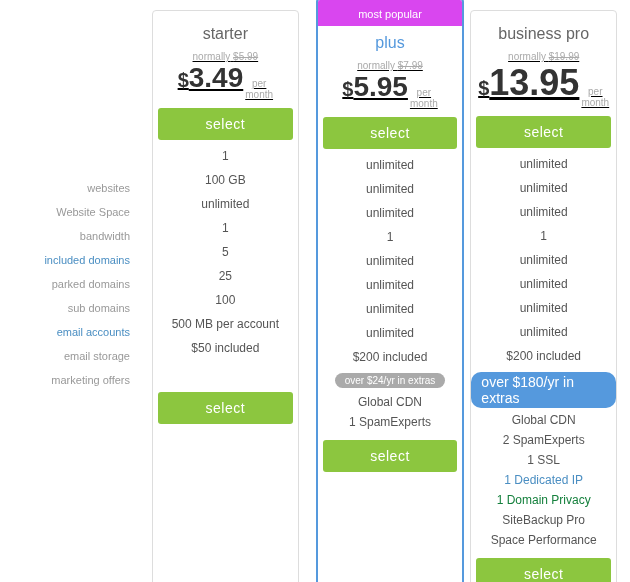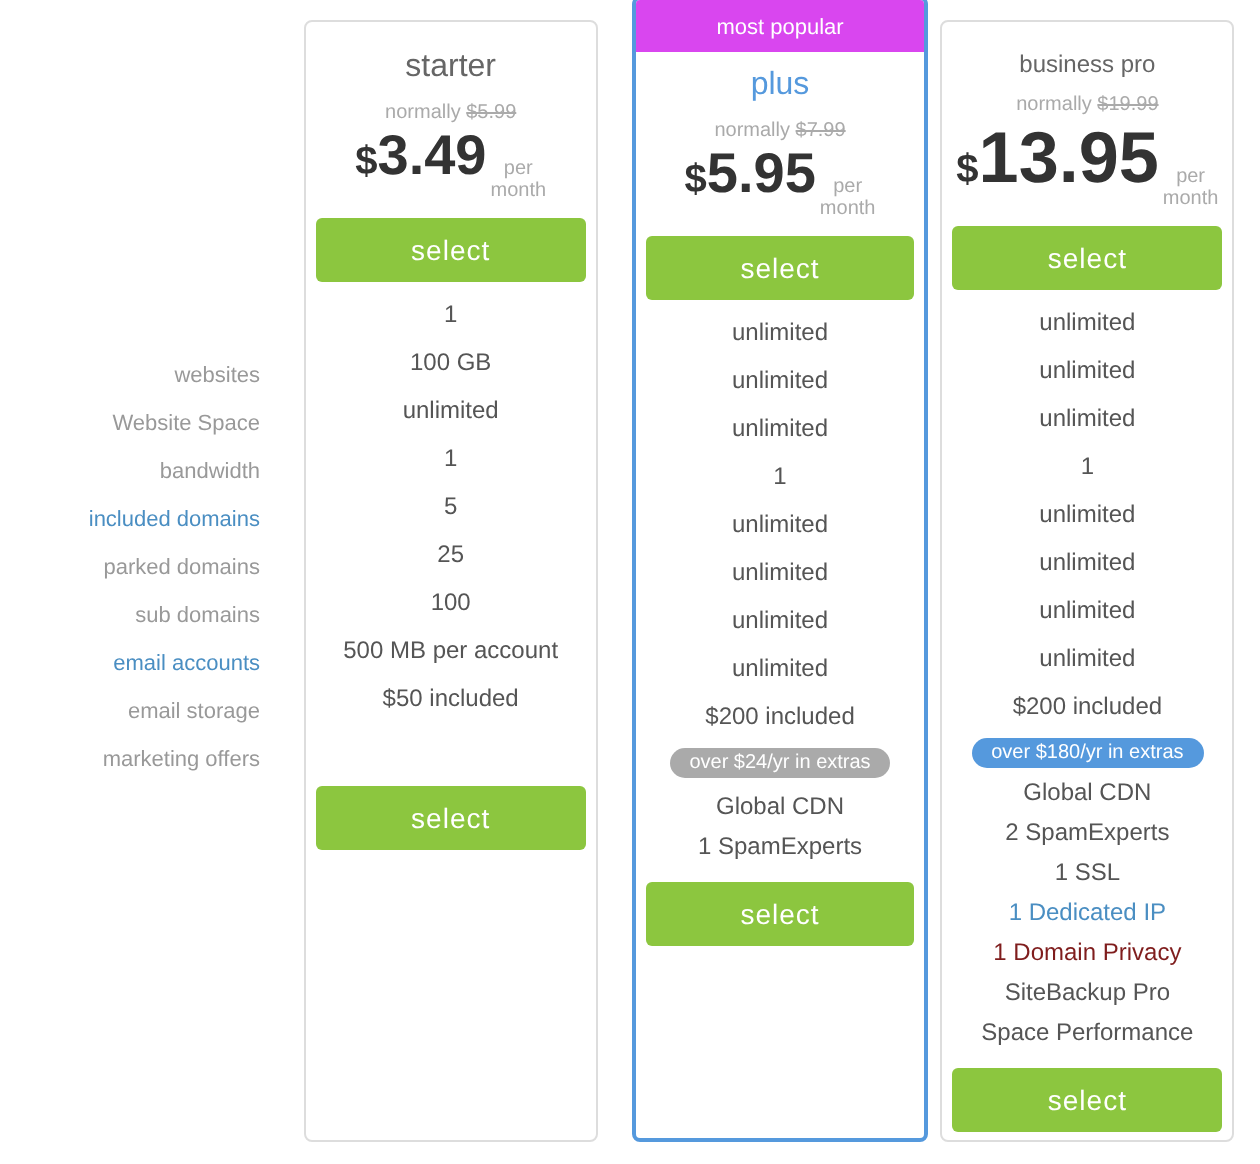--- a/index.html
+++ b/index.html
@@ -15,20 +15,21 @@
     .plan-title {
       font-size: 16px;
       color: #555;
       padding: 10px 0 4px;
       text-align: center;
       font-weight: 300;
     }
     .price-box {
       text-align: center;
       padding: 6px 10px;
+      text-decoration: underline;
     }
     .strikethrough {
       text-decoration: line-through;
       color: #aaa;
     }
     .select-btn {
       background: #8cc63f;
       color: #fff;
       border: none;
       border-radius: 3px;
@@ -172,21 +173,21 @@
     <div style="width:100%; display:flex; flex-direction:column; align-items:center; padding:4px 0;">
       <span style="background:#aaa; color:#fff; border-radius:10px; font-size:10px; padding:2px 10px; margin-bottom:4px;">over $24/yr in extras</span>
       <div class="cell" style="min-height:20px;">Global CDN</div>
       <div class="cell" style="min-height:20px;">1 SpamExperts</div>
     </div>
     <button class="select-btn" style="background:#8cc63f; color:#fff; border:none; border-radius:3px; padding:8px 0; width:calc(100% - 10px); margin:4px 5px; font-size:14px; cursor:pointer;">select</button>
   </div>
 
   <div class="col-plan" style="border:1px solid #ddd; border-radius:4px; margin:0 3px;">
     <div style="padding:8px 0 2px; text-align:center; width:100%;">
-      <div class="plan-title" style="font-size:12px; color:#666; font-weight:300; padding:6px 0 2px;">business pro</div>
+      <div class="plan-title" style="font-size:16px; color:#666; font-weight:300; padding:6px 0 2px;">business pro</div>
     </div>
     <div class="price-box" style="text-align:center; padding:4px 6px;">
       <div style="font-size:10px; color:#aaa;">
         <span>normally</span>
         <span class="strikethrough" style="text-decoration:line-through; color:#aaa;">$19.99</span>
       </div>
       <div style="display:flex; align-items:baseline; justify-content:center;">
         <span style="font-size:20px; font-weight:bold; color:#333;">$</span>
         <span style="font-size:36px; font-weight:bold; color:#333;">13.95</span>
         <span style="font-size:10px; color:#aaa; line-height:1.1; margin-left:2px;">per<br>month</span>
@@ -198,24 +199,24 @@
     <div class="cell">unlimited</div>
     <div class="cell">unlimited</div>
     <div class="cell">1</div>
     <div class="cell">unlimited</div>
     <div class="cell">unlimited</div>
     <div class="cell">unlimited</div>
     <div class="cell">unlimited</div>
     <div class="cell">$200 included</div>
 
     <div style="width:100%; display:flex; flex-direction:column; align-items:center; padding:4px 0;">
-      <span style="background:#5599dd; color:#fff; border-radius:10px; font-size:10px; padding:2px 10px; margin-bottom:2px;">over $180/yr in extras</span>
+      <span style="background:#5599dd; color:#fff; border-radius:10px; font-size:14px; padding:2px 10px; margin-bottom:2px;">over $180/yr in extras</span>
       <div class="cell" style="min-height:20px;">Global CDN</div>
       <div class="cell" style="min-height:20px;">2 SpamExperts</div>
       <div class="cell" style="min-height:20px;">1 SSL</div>
       <div class="cell" style="min-height:20px; color:#4a8ec2;">1 Dedicated IP</div>
-      <div class="cell" style="min-height:20px; color:#7f1d1d;">1 Domain Privacy</div>
+      <div class="cell" style="min-height:20px; color:#15803d;">1 Domain Privacy</div>
       <div class="cell" style="min-height:20px;">SiteBackup Pro</div>
       <div class="cell" style="min-height:20px;">Space Performance</div>
     </div>
     <button class="select-btn" style="background:#8cc63f; color:#fff; border:none; border-radius:3px; padding:8px 0; width:calc(100% - 10px); margin:4px 5px; font-size:14px; cursor:pointer;">select</button>
   </div>
 </div>
 
 </body></html>

